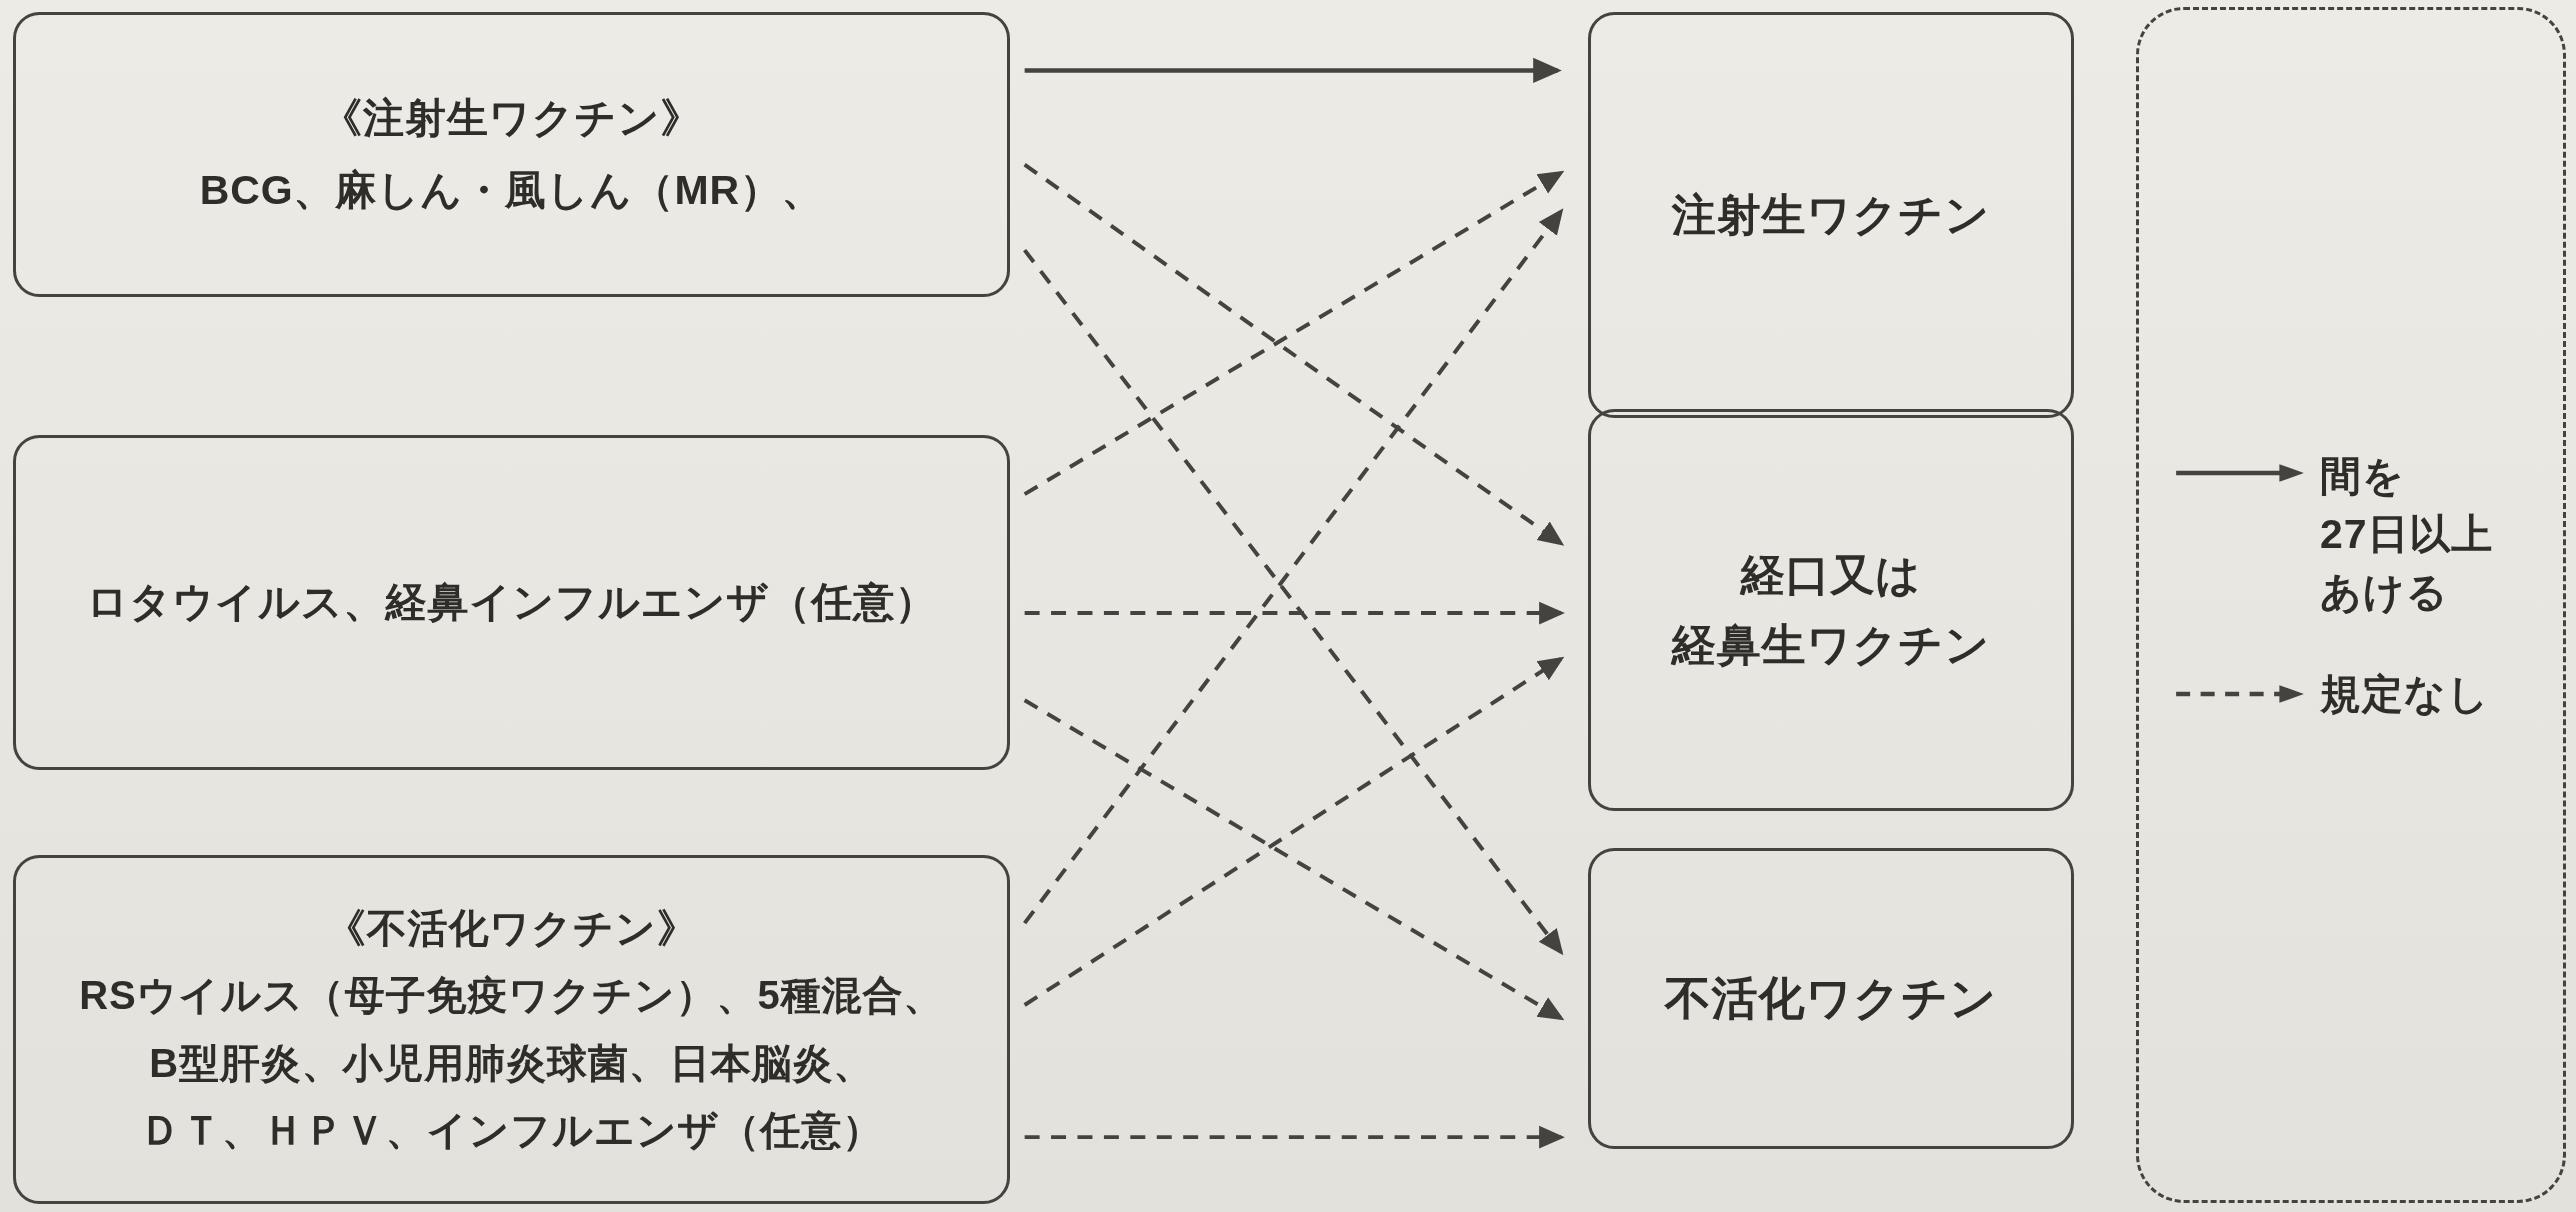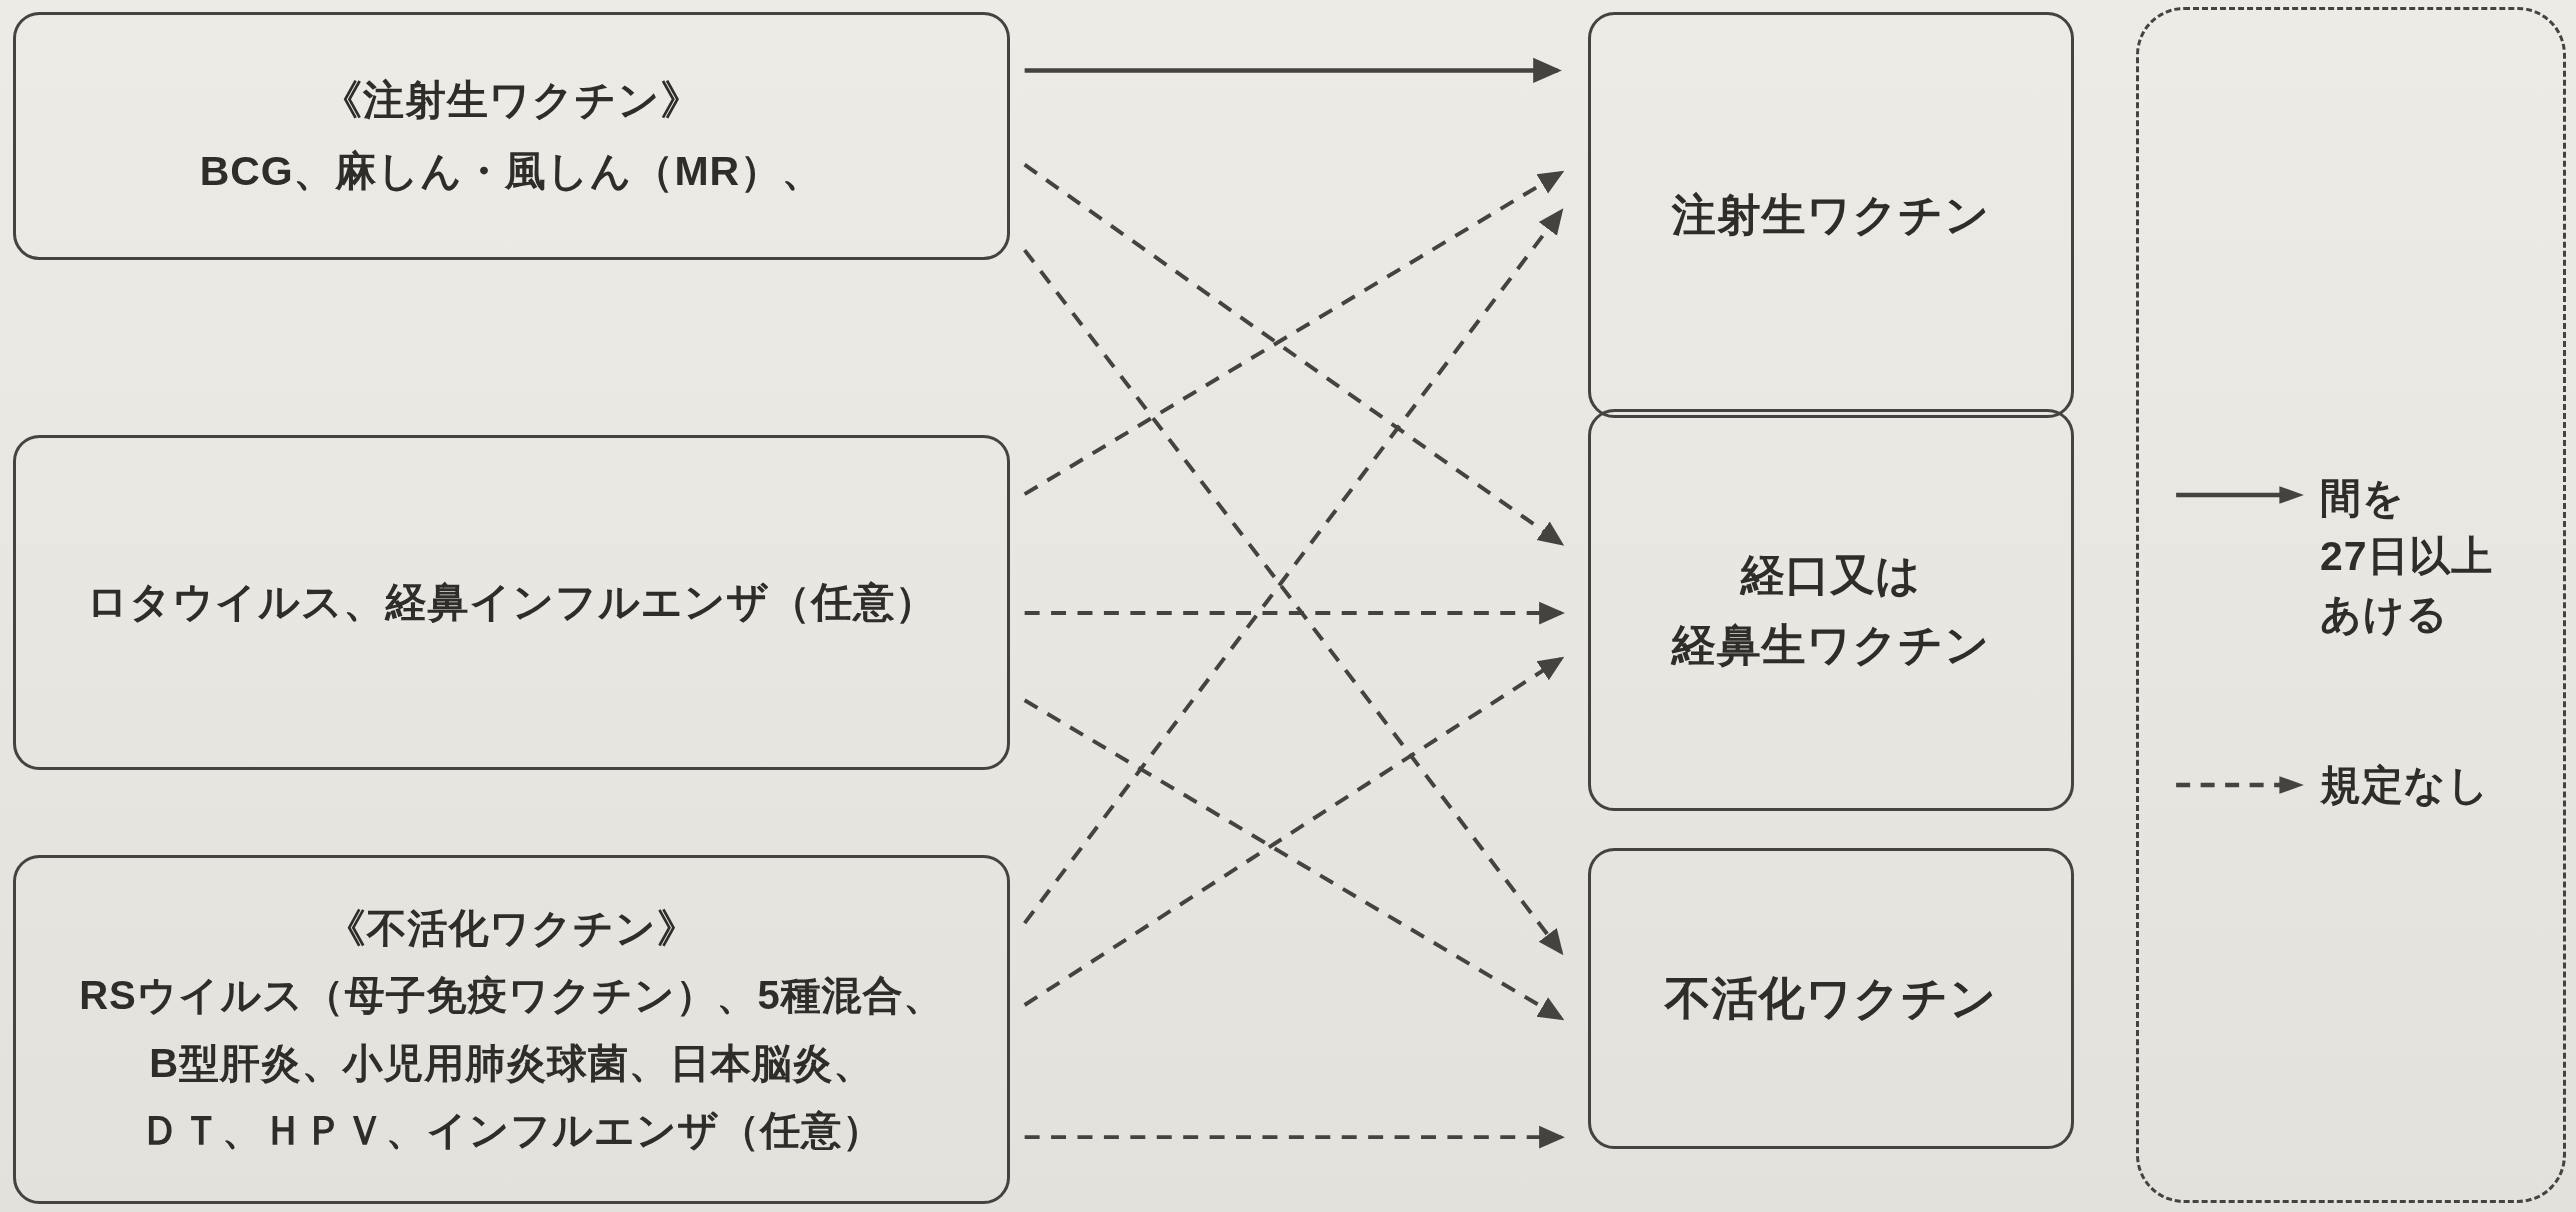--- a/index.html
+++ b/index.html
@@ -17,41 +17,41 @@
     border:3.5px solid #45433f;
     border-radius:26.4px;
     display:flex; flex-direction:column;
     justify-content:center; align-items:center;
     text-align:center;
     font-size:41px; font-weight:bold;
     line-height:1.74;
     letter-spacing:0.9px;
     color:#2f2d2a;
   }
-  .lb1 { left:13.2px;   top:12.3px;  width:997px; height:248px; }
+  .lb1 { left:13.2px;   top:12.3px;  width:997px; height:285px; }
   .lb2 { left:13.2px;   top:435px; width:997px; height:335px; }
   .lb3 { left:13.2px;   top:855px; width:997px; height:349px; font-size:40px; line-height:1.68; }
   .rb1 { left:1588px; top:12.3px;  width:486px;  height:406px; font-size:44px; }
   .rb2 { left:1588px; top:409px; width:486px;  height:402px; font-size:44px; line-height:1.6; }
   .rb3 { left:1588px; top:848px; width:486px;  height:301px; font-size:46px; }
   .arrows {
     position:absolute; left:0; top:0;
     pointer-events:none;
   }
   .arrows line.solid  { stroke:#45433f; stroke-width:5; }
   .arrows line.dashed { stroke:#45433f; stroke-width:4.5; stroke-dasharray:17 13; }
   .legend {
     position:absolute;
     left:2136px; top:7px; width:430px; height:1196px;
     border:3.5px dashed #45433f;
     border-radius:48px;
   }
   .legend-content {
-    position:absolute; left:35px; top:459px; right:17.6px;
-    display:flex; flex-direction:column; gap:112px;
+    position:absolute; left:35px; top:437px; right:17.6px;
+    display:flex; flex-direction:column; gap:43px;
   }
   .legend-item {
     display:flex; align-items:flex-start; gap:14px;
     font-size:41px; font-weight:bold; line-height:1.42;
     color:#2f2d2a; letter-spacing:0.9px;
   }
   .legend-item.centered { align-items:center; }
   .legend-item svg { flex:0 0 auto; margin-top:12.3px; }
   .legend-item.centered svg { margin-top:0; }
   .legend-label div { text-align:left; }

